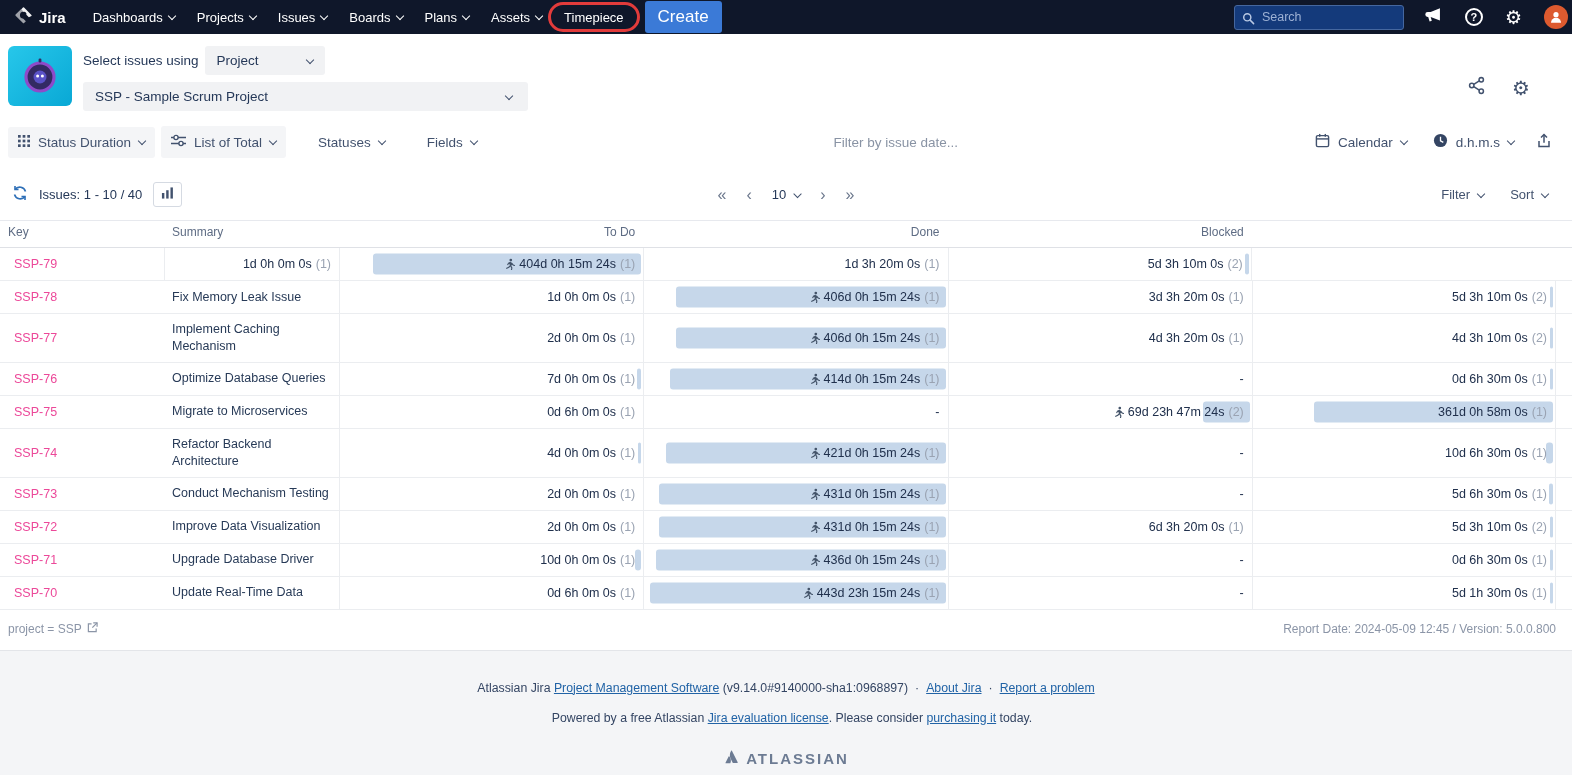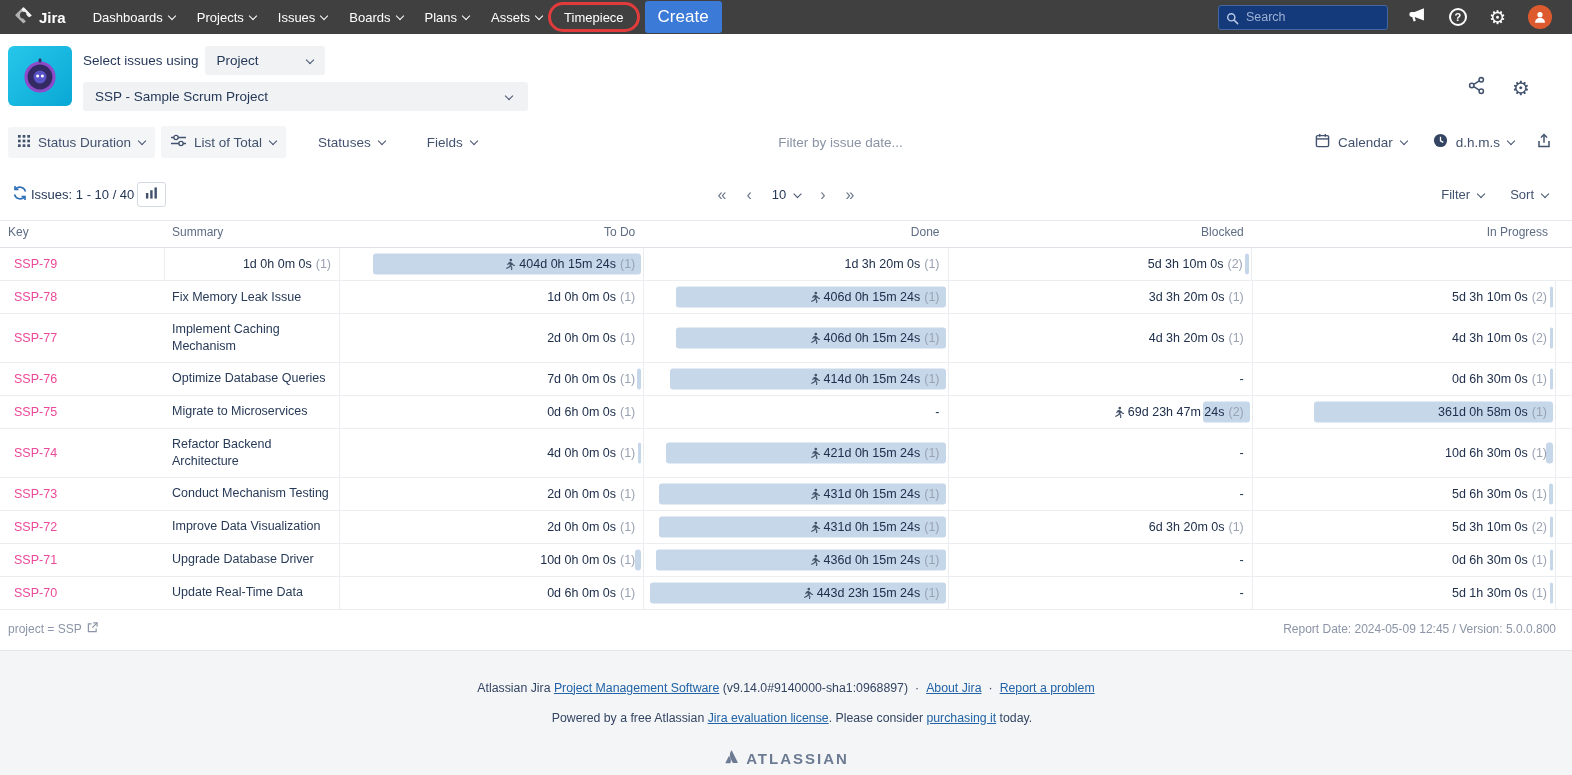--- a/index.html
+++ b/index.html
@@ -2,21 +2,21 @@
 <html><head>
 <meta charset="utf-8">
 <style>
   * { margin:0; padding:0; box-sizing:border-box; }
   html,body { width:1572px; height:775px; }
   body { font-family:"Liberation Sans","DejaVu Sans",sans-serif; background:#fff; color:#1d2b42; overflow:hidden; }
   .page { width:1572px; height:775px; display:flex; flex-direction:column; }
   [data-interactable="true"] { cursor:pointer; }
 
   
-  .topnav { height:34px; background:#404040; display:flex; align-items:center; padding:0 20px 0 10px; color:#fff; flex:none; }
+  .topnav { height:34px; background:#0f172a; display:flex; align-items:center; padding:0 4px 0 10px; color:#fff; flex:none; }
   .brand { display:flex; align-items:center; gap:6px; font-size:15px; font-weight:bold; padding:0 16px 0 4px; }
   .navmenu { display:flex; align-items:stretch; height:100%; }
   .nav-item { display:flex; align-items:center; gap:6px; padding:0 11px; font-size:13px; position:relative; white-space:nowrap; }
   .chev { display:inline-block; width:6px; height:6px; border-style:solid; border-width:0 1.5px 1.5px 0; border-color:currentColor; transform:rotate(45deg); margin-bottom:2px; flex:none; }
   .annotation-ring { position:absolute; left:-5px; right:-5px; top:2px; bottom:2px; border:3px solid #e23b3b; border-radius:16px; pointer-events:none; }
   .create-btn { margin-left:10px; background:#3b7ad7; color:#fff; border:none; border-radius:3px; font-size:17px; padding:6px 13px; font-family:inherit; }
   .nav-spacer { flex:1; }
   .nav-search { position:relative; margin-right:20px; }
   .nav-search input { width:170px; height:25px; background:#143a7b; border:1px solid #45679f; border-radius:3px; color:#fff; font-size:12.5px; padding:0 8px 0 27px; font-family:inherit; outline:none; }
   .nav-search input::placeholder { color:#9db1d4; }
@@ -38,27 +38,27 @@
   .dd.small { min-width:120px; }
   .dd.wide { width:445px; padding-right:16px; }
   .app-right { display:flex; gap:26px; padding:30px 26px 0 0; color:#42526e; align-items:center; }
   .hdr-gear { font-family:"DejaVu Sans",sans-serif; font-size:20px; color:#42526e; line-height:1; }
 
   
   .toolbar { display:flex; align-items:center; padding:2px 14px 10px 8px; gap:6px; }
   .tbtn { display:flex; align-items:center; gap:8px; background:transparent; border:none; border-radius:3px; padding:8px 10px; font-size:13.5px; color:#42526e; font-family:inherit; white-space:nowrap; }
   .tbtn.gray { background:#f4f5f7; }
   .tbtn.ml { margin-left:16px; }
-  .date-filter { margin:0 auto; width:235px; border:none; outline:none; font-size:13.5px; color:#0369a1; font-family:inherit; background:transparent; }
+  .date-filter { margin:0 auto; width:235px; border:none; outline:none; font-size:13.5px; color:#0369a1; font-family:inherit; background:transparent;text-align:center; }
   .date-filter::placeholder { color:#8993a4; }
   .icon-btn { background:transparent; border:none; padding:6px; display:flex; align-items:center; }
 
   
   .pagebar { display:flex; align-items:center; padding:13px 16px 13px 12px; border-bottom:1px solid #e7e9ee; position:relative; }
-  .pb-left { display:flex; align-items:center; gap:3px; }
+  .pb-left { display:flex; align-items:center; gap:11px; }
   .issues-label { font-size:13px; color:#253858; }
   .chart-btn { border:1px solid #d5dae2; background:#fff; border-radius:3px; padding:4px 7px; display:flex; align-items:center; }
   .pb-center { position:absolute; left:50%; transform:translateX(-50%); display:flex; align-items:center; gap:20px; color:#6b778c; }
   .pg { font-size:16px; line-height:1; }
   .pg-size { display:flex; gap:8px; align-items:center; font-size:13px; color:#253858; }
   .pg-size .chev { color:#42526e; }
   .pb-right { margin-left:auto; display:flex; gap:10px; }
   .pb-right .tbtn { padding:4px 8px; font-size:13px; }
 
   
@@ -298,21 +298,20 @@
     </div>
   </section>
 
   <section data-interactable="false">
     <div class="thead" data-interactable="false">
         <div class="th" data-interactable="false">Key</div>
         <div class="th" data-interactable="false">Summary</div>
         <div class="th right" data-interactable="false">To Do</div>
         <div class="th right" data-interactable="false">Done</div>
         <div class="th right" data-interactable="false">Blocked</div>
-        <div class="th right" data-interactable="false">In Progress</div>
       </div>
     <div data-interactable="false">
         <div class="trow" data-interactable="false">
           <div class="td key-cell" data-interactable="false">
             <a class="key-link" data-interactable="true" href="#">SSP-79</a>
           </div>
           <div class="td dur-cell" data-interactable="false">
             <span class="dur-text" data-interactable="false">
               <span data-interactable="false">1d 0h 0m 0s</span>
               <span class="count" data-interactable="false">(1)</span>

